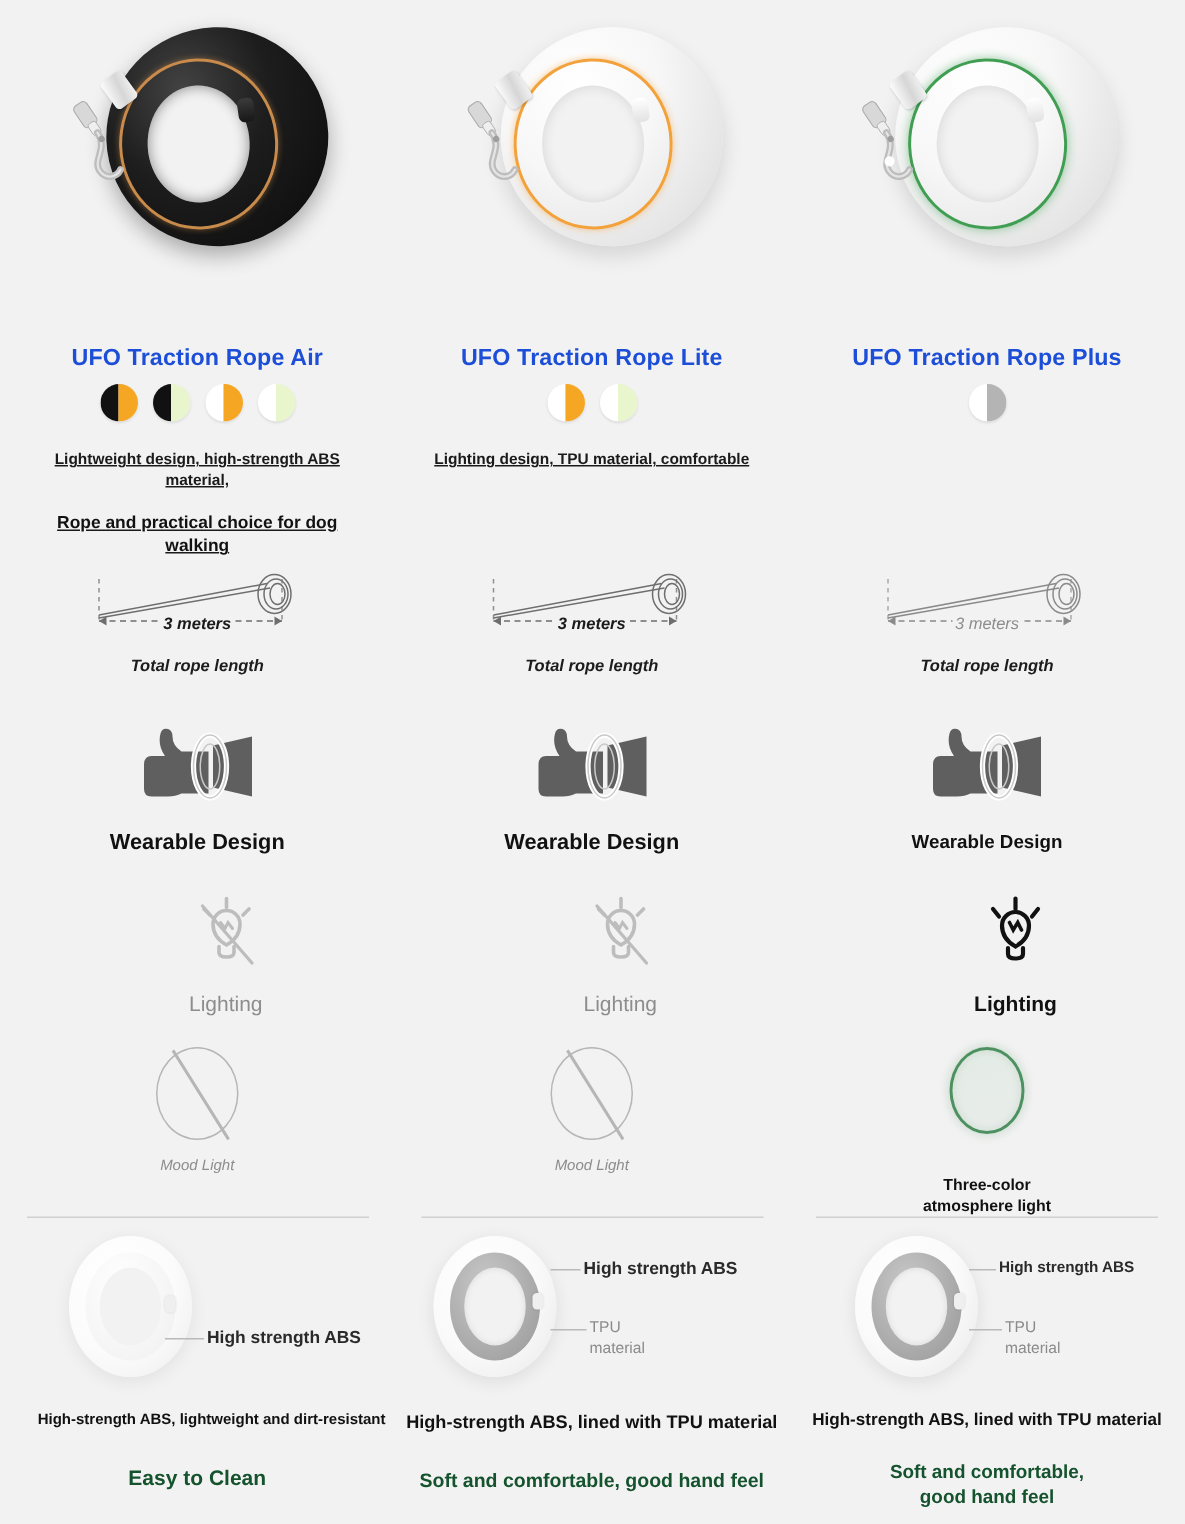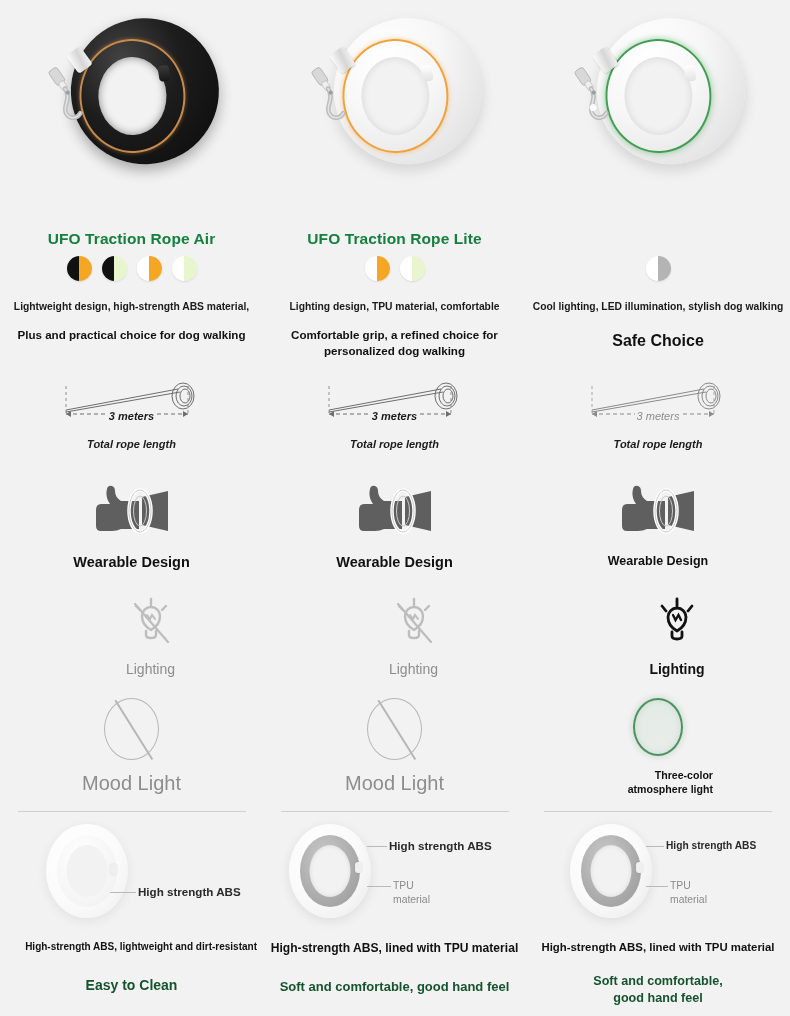--- a/index.html
+++ b/index.html
@@ -97,37 +97,37 @@
     width: 42px; height: 58px;
     z-index: 3;
   }
 
   
   .title {
     text-align: right;
     font-size: 15.5px;
     font-weight: bold;
     letter-spacing: .1px;
-    color: #15803d;
+    color: #1d4ed8;
     padding-bottom: 4px;
     margin-top: 26px;
   }
   .title-row .col { height: 36px; display: flex; align-items: center; justify-content: center; }
 
   
   .swatch-row .col { height: 44px; display: flex; align-items: center; justify-content: center; gap: 10px; }
   .swatch {
     width: 25px; height: 25px; border-radius: 50%;
     overflow: hidden; display: flex;
     box-shadow: 0 1px 2px rgba(0,0,0,.10);
   }
   .swatch span { width: 50%; height: 100%; display: block; }
 
   
-  .desc-row .col { height: 84px; padding: 0 0; }
+  .desc-row .col { height: 84px; padding: 0 20px; text-decoration: underline; }
   .desc-top {
     text-align: center;
     font-size: 10.3px;
     font-weight: bold;
     color: #1a1a1a;
     line-height: 1.35;
     padding-top: 10px;
   }
   .desc-main {
     text-align: center;
@@ -160,21 +160,21 @@
   .light-row .col { height: 105px; padding-left: 38px; }
   .light-wrap { display: flex; justify-content: center; padding-top: 6px; }
   .light-label { text-align: center; padding-top: 10px; font-size: 14px; }
   .light-label.off { color: #8d8d8d; font-weight: normal; }
   .light-label.on  { color: #111; font-weight: bold; }
 
   
   .mood-row .col { height: 110px; }
   .mood-wrap { display: flex; justify-content: center; padding-top: 4px; }
   .mood-label { text-align: center; padding-top: 12px; }
-  .mood-label.off { color: #8d8d8d; font-size: 20px; }
+  .mood-label.off { color: #8d8d8d; font-size: 10px; font-style: italic; }
   .mood-label.on  { color: #111; font-size: 10.6px; font-weight: bold; line-height: 1.35; }
 
   .mood-circle-off {
     width: 55px; height: 62px; border-radius: 50%;
     border: 1.6px solid #b6b6b6; position: relative;
   }
   .mood-circle-off::after {
     content: ""; position: absolute;
     left: -6px; top: 50%; width: 70px; height: 1.6px;
     background: #b6b6b6; transform: rotate(58deg); transform-origin: center;
@@ -317,20 +317,23 @@
   </div>
 </div>
 
 <div class="grid title-row">
   <div class="col">
     <div class="title">UFO Traction Rope Air</div>
   </div>
   <div class="col">
     <div class="title">UFO Traction Rope Lite</div>
   </div>
+  <div class="col">
+    <div class="title">UFO Traction Rope Plus</div>
+  </div>
 </div>
 
 <div class="grid swatch-row">
   <div class="col">
     <div class="swatch">
         <span style="background:#111111"></span>
         <span style="background:#f5a623"></span>
       </div>
     <div class="swatch">
         <span style="background:#111111"></span>
@@ -359,29 +362,24 @@
     <div class="swatch">
         <span style="background:#ffffff"></span>
         <span style="background:#b4b4b4"></span>
       </div>
   </div>
 </div>
 
 <div class="grid desc-row">
   <div class="col">
     <div class="desc-top">Lightweight design, high-strength ABS material,</div>
-    <div class="desc-main s1">Plus and practical choice for dog walking</div>
+    <div class="desc-main s1">Rope and practical choice for dog walking</div>
   </div>
   <div class="col">
     <div class="desc-top">Lighting design, TPU material, comfortable</div>
-    <div class="desc-main s2">Comfortable grip, a refined choice for personalized dog walking</div>
-  </div>
-  <div class="col">
-    <div class="desc-top">Cool lighting, LED illumination, stylish dog walking</div>
-    <div class="desc-main s3">Safe Choice</div>
   </div>
 </div>
 
 <div class="grid rope-row">
   <div class="col">
     <div class="rope-wrap">
       <svg width="150" height="46" viewBox="0 0 150 46">
         <line x1="9" y1="6" x2="9" y2="34" stroke="#8f8f8f" stroke-width="1" stroke-dasharray="3 3"></line>
         <line x1="131" y1="6" x2="131" y2="34" stroke="#8f8f8f" stroke-width="1" stroke-dasharray="3 3"></line>
         <line x1="9" y1="30" x2="121" y2="9" stroke="#6e6e6e" stroke-width="1"></line>
@@ -544,21 +542,21 @@
   <div class="col">
     <div class="mood-wrap">
       <div class="mood-circle-off"></div>
     </div>
     <div class="mood-label off">Mood Light</div>
   </div>
   <div class="col">
     <div class="mood-wrap">
       <div class="mood-circle-on"></div>
     </div>
-    <div class="mood-label on" style="max-width:110px;margin:0 auto;text-align:right;">Three-color atmosphere light</div>
+    <div class="mood-label on" style="max-width:110px;margin:15px auto;">Three-color atmosphere light</div>
   </div>
 </div>
 
 <div class="grid sep-row">
   <div class="col">
       <div class="sep"></div>
     </div>
   <div class="col">
       <div class="sep"></div>
     </div>

